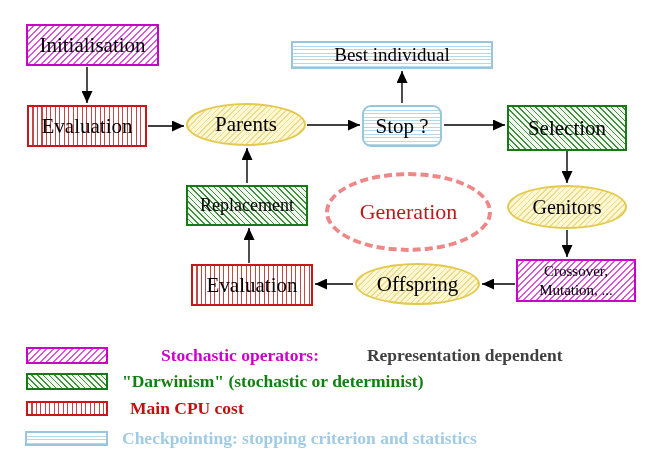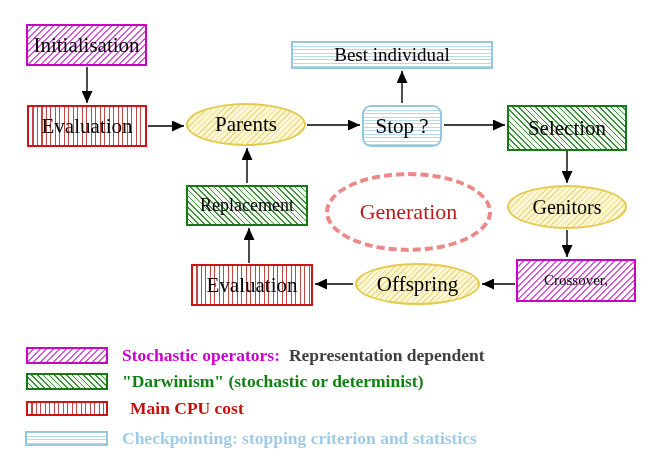--- a/index.html
+++ b/index.html
@@ -73,47 +73,48 @@
     <line x1="402" y1="103" x2="402" y2="71" stroke="#000" stroke-width="1.4" marker-end="url(#ah)"></line>
     <line x1="444" y1="125" x2="505" y2="125" stroke="#000" stroke-width="1.4" marker-end="url(#ah)"></line>
     <line x1="567" y1="148" x2="567" y2="183" stroke="#000" stroke-width="1.4" marker-end="url(#ah)"></line>
     <line x1="567" y1="230" x2="567" y2="257" stroke="#000" stroke-width="1.4" marker-end="url(#ah)"></line>
     <line x1="515" y1="284" x2="482" y2="284" stroke="#000" stroke-width="1.4" marker-end="url(#ah)"></line>
     <line x1="353" y1="284" x2="315" y2="284" stroke="#000" stroke-width="1.4" marker-end="url(#ah)"></line>
     <line x1="249" y1="263" x2="249" y2="228" stroke="#000" stroke-width="1.4" marker-end="url(#ah)"></line>
     <line x1="247" y1="183" x2="247" y2="148" stroke="#000" stroke-width="1.4" marker-end="url(#ah)"></line>
   </svg>
 
-  <div class="node hatch-magenta fs21" style="left:26px;top:24px;width:121px;height:42px;">Initialisation</div>
+  <div class="node hatch-magenta fs21" style="left:26px;top:24px;width:133px;height:42px;">Initialisation</div>
 
   <div class="node stripe-red fs21" style="left:27px;top:105px;width:120px;height:42px;">Evaluation</div>
 
   <div class="node ellipse-yellow fs21" style="left:186px;top:103px;width:120px;height:43px;">Parents</div>
 
   <div class="node stripe-cyan fs19" style="left:291px;top:41px;width:202px;height:28px;">Best individual</div>
 
   <div class="node stripe-cyan fs21" style="left:362px;top:105px;width:80px;height:42px;border-radius:9px;">Stop ?</div>
 
   <div class="node hatch-green fs21" style="left:507px;top:105px;width:120px;height:46px;">Selection</div>
 
   <div class="node hatch-green fs18" style="left:186px;top:185px;width:122px;height:41px;">Replacement</div>
 
   <div class="node ellipse-dashed fs22sal" style="left:325px;top:172px;width:167px;height:80px;">Generation</div>
 
   <div class="node ellipse-yellow fs20" style="left:507px;top:185px;width:120px;height:44px;">Genitors</div>
 
   <div class="node hatch-magenta fs15" style="left:516px;top:259px;width:120px;height:43px;flex-direction:column;">
     <span>Crossover,</span>
+    <span>Mutation, ...</span>
   </div>
 
   <div class="node ellipse-yellow fs21" style="left:355px;top:263px;width:125px;height:42px;">Offspring</div>
 
   <div class="node stripe-red fs21" style="left:191px;top:264px;width:122px;height:42px;">Evaluation</div>
 
-  <div class="legend-row" style="left:26px;top:345px;">
+  <div class="legend-row" style="left:26px;top:345px;gap:39px;">
     <div class="swatch hatch-magenta"></div>
     <div class="legend-text t-magenta">Stochastic operators:</div>
     <div class="legend-text t-gold" style="margin-left:9px;">Representation dependent</div>
   </div>
 
   <div class="legend-row" style="left:26px;top:371px;">
     <div class="swatch hatch-green"></div>
     <div class="legend-text t-green">"Darwinism" (stochastic or determinist)</div>
   </div>
 

